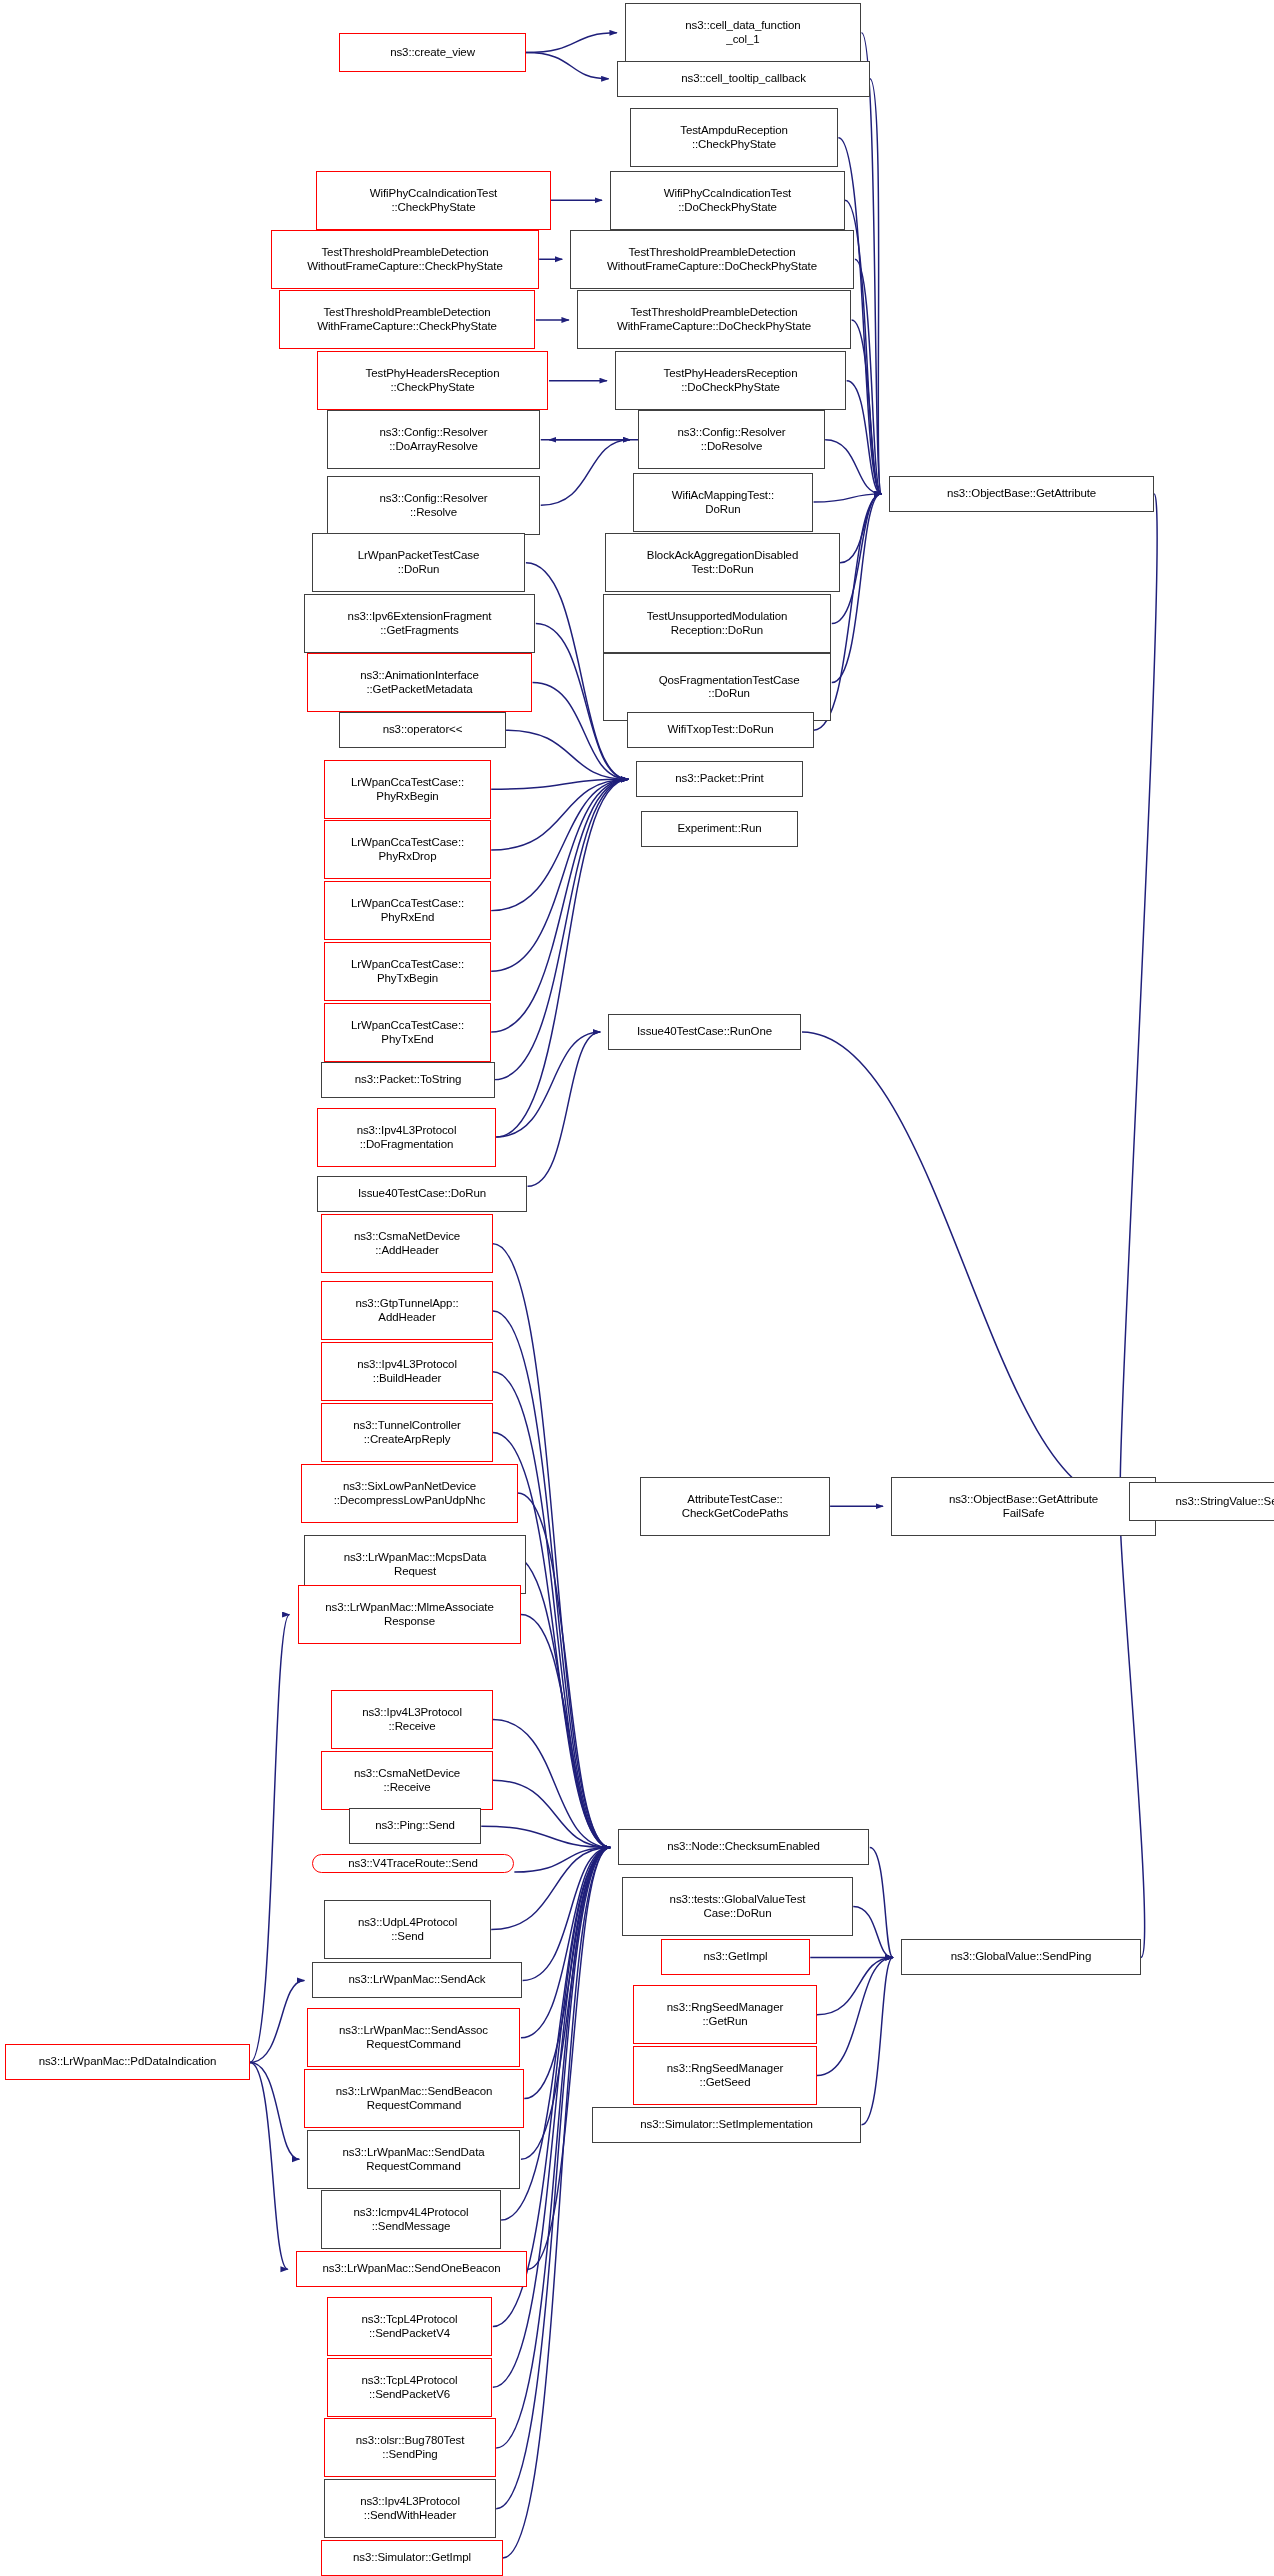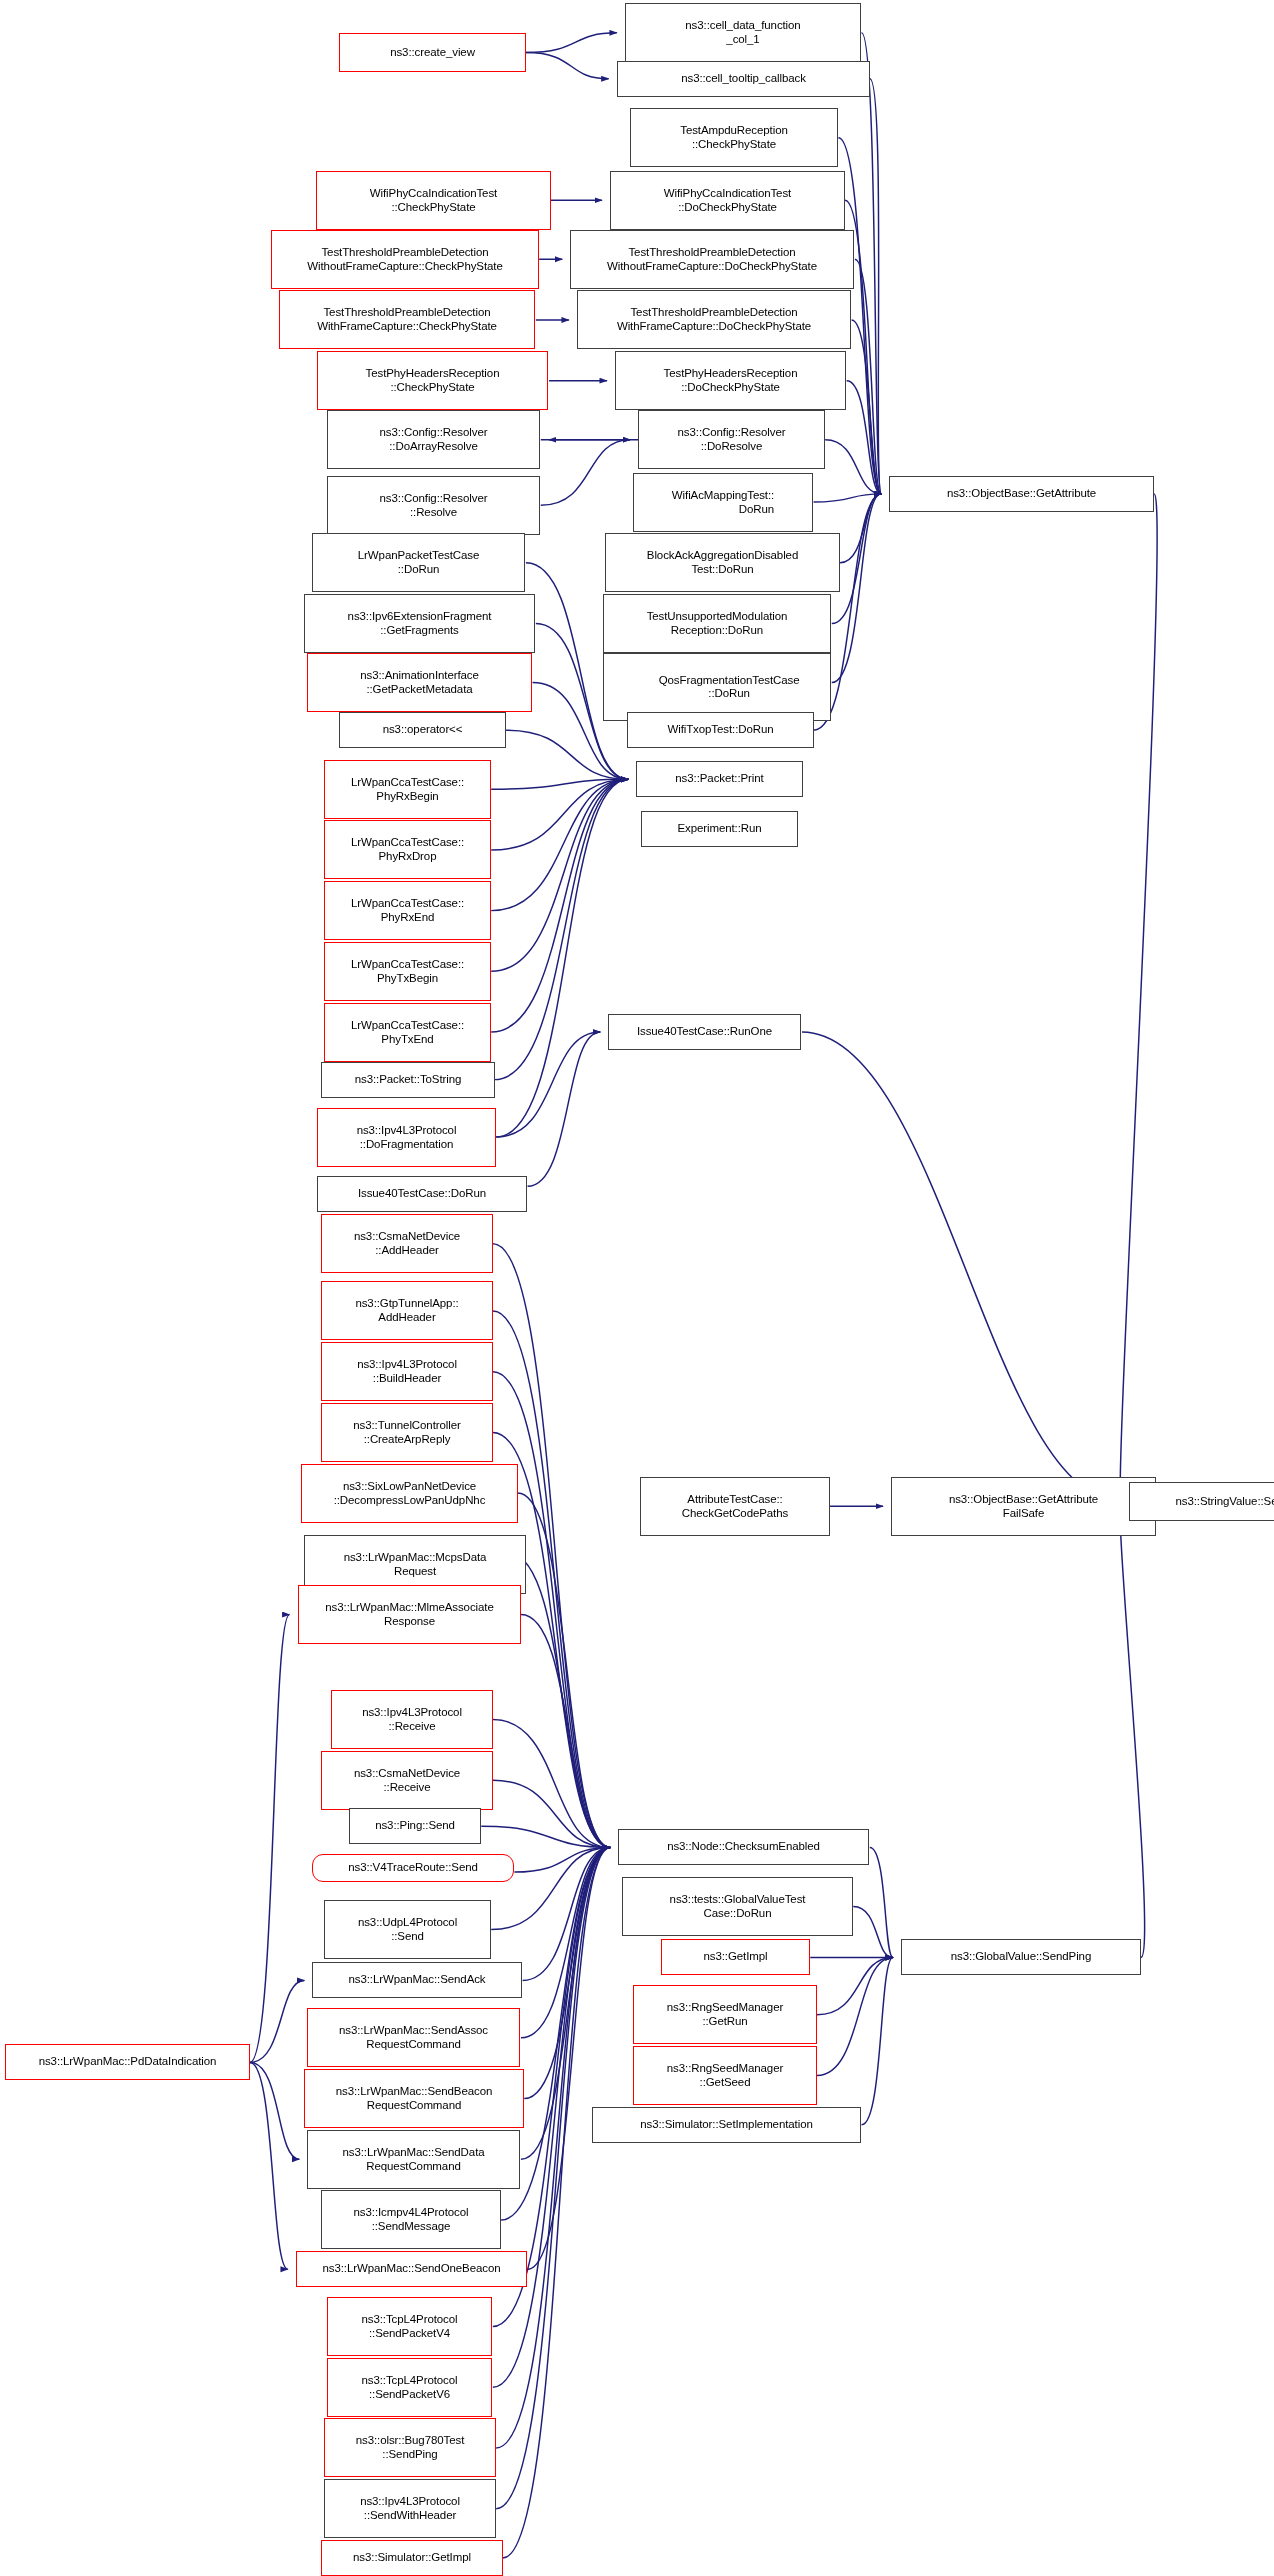--- a/index.html
+++ b/index.html
@@ -149,21 +149,21 @@
     <div class="node red" style="left: 317px; top: 351px; width: 231px; height: 59px;">TestPhyHeadersReception
 ::CheckPhyState</div>
     <div class="node black" style="left: 615px; top: 351px; width: 231px; height: 59px;">TestPhyHeadersReception
 ::DoCheckPhyState</div>
     <div class="node black" style="left: 327px; top: 410px; width: 213px; height: 59px;">ns3::Config::Resolver
 ::DoArrayResolve</div>
     <div class="node black" style="left: 638px; top: 410px; width: 187px; height: 59px;">ns3::Config::Resolver
 ::DoResolve</div>
     <div class="node black" style="left: 327px; top: 476px; width: 213px; height: 59px;">ns3::Config::Resolver
 ::Resolve</div>
-    <div class="node black" style="left: 633px; top: 473px; width: 180px; height: 59px; text-align: right;">WifiAcMappingTest::
+    <div class="node black" style="left: 633px; top: 473px; width: 180px; height: 59px;">WifiAcMappingTest::
 DoRun</div>
     <div class="node black" style="left: 889px; top: 476px; width: 265px; height: 36px;">ns3::ObjectBase::GetAttribute</div>
     <div class="node black" style="left: 312px; top: 533px; width: 213px; height: 59px;">LrWpanPacketTestCase
 ::DoRun</div>
     <div class="node black" style="left: 605px; top: 533px; width: 235px; height: 59px;">BlockAckAggregationDisabled
 Test::DoRun</div>
     <div class="node black" style="left: 304px; top: 594px; width: 231px; height: 59px;">ns3::Ipv6ExtensionFragment
 ::GetFragments</div>
     <div class="node black" style="left: 603px; top: 594px; width: 228px; height: 59px;">TestUnsupportedModulation
 Reception::DoRun</div>
@@ -202,21 +202,21 @@
 ::DecompressLowPanUdpNhc</div>
     <div class="node black" style="left: 304px; top: 1524px; width: 222px; height: 59px; margin-top: 11px;">ns3::LrWpanMac::McpsData
 Request</div>
     <div class="node red" style="left: 298px; top: 1585px; width: 223px; height: 59px;">ns3::LrWpanMac::MlmeAssociate
 Response</div>
     <div class="node red" style="left: 331px; top: 1690px; width: 162px; height: 59px;">ns3::Ipv4L3Protocol
 ::Receive</div>
     <div class="node red" style="left: 321px; top: 1751px; width: 172px; height: 59px;">ns3::CsmaNetDevice
 ::Receive</div>
     <div class="node black" style="left: 349px; top: 1808px; width: 132px; height: 36px;">ns3::Ping::Send</div>
-    <div class="node red" style="left: 312px; top: 1854px; width: 202px; height: 28px; border-radius: 11px;">ns3::V4TraceRoute::Send</div>
+    <div class="node red" style="left: 312px; top: 1854px; width: 202px; height: 19px; border-radius: 11px;">ns3::V4TraceRoute::Send</div>
     <div class="node black" style="left: 324px; top: 1900px; width: 167px; height: 59px;">ns3::UdpL4Protocol
 ::Send</div>
     <div class="node black" style="left: 312px; top: 1962px; width: 210px; height: 36px;">ns3::LrWpanMac::SendAck</div>
     <div class="node red" style="left: 307px; top: 2008px; width: 213px; height: 59px;">ns3::LrWpanMac::SendAssoc
 RequestCommand</div>
     <div class="node red" style="left: 304px; top: 2069px; width: 220px; height: 59px;">ns3::LrWpanMac::SendBeacon
 RequestCommand</div>
     <div class="node black" style="left: 307px; top: 2130px; width: 213px; height: 59px;">ns3::LrWpanMac::SendData
 RequestCommand</div>
     <div class="node black" style="left: 321px; top: 2190px; width: 180px; height: 59px;">ns3::Icmpv4L4Protocol

